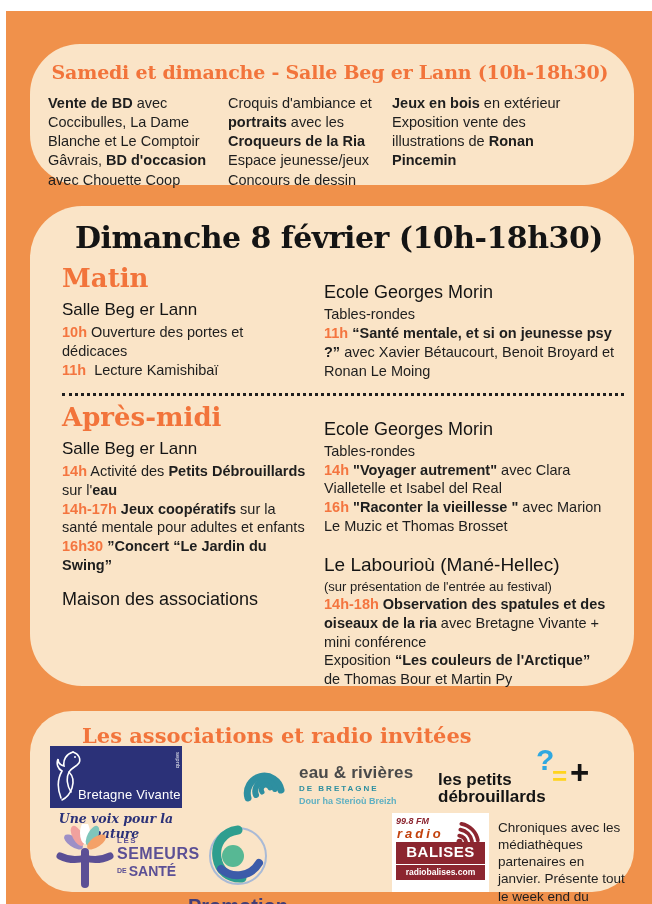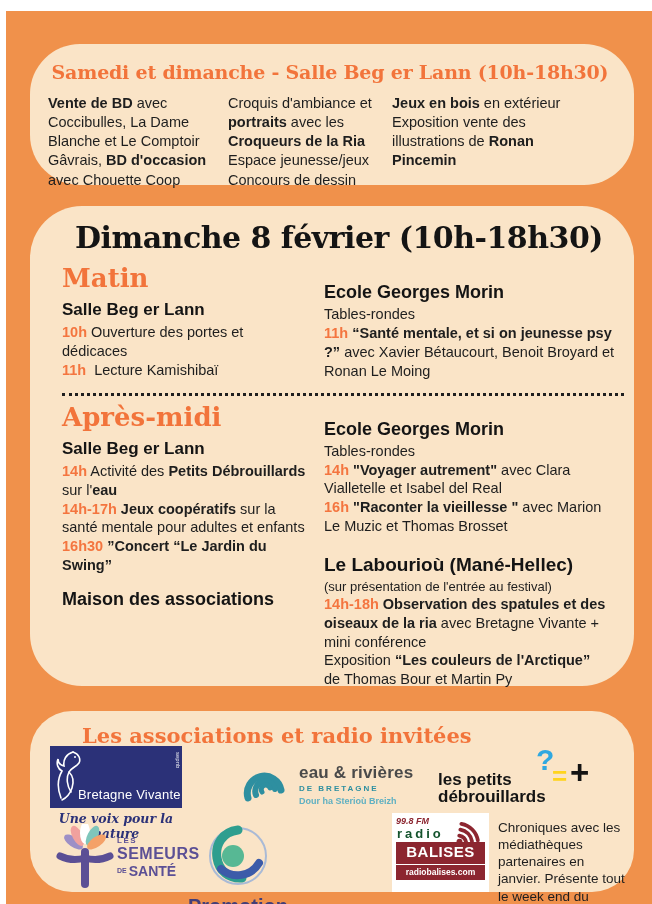--- a/index.html
+++ b/index.html
@@ -24,21 +24,21 @@
   .rb-o { color:#F4753F; font-weight:700; }
 
   .day-title { font-family:"DejaVu Serif", serif; font-weight:700; font-size:30px; color:#141414;
                text-align:center; margin:2px 10px 10px 0; letter-spacing:-0.5px; }
   .section-label { font-size:26px; line-height:1.05; margin-bottom:8px; }
   .row { display:flex; }
   .colL { width:250px; }
   .colR { width:294px; margin-left:12px; }
   .pt1 { padding-top:17px; }
   .pt2 { padding-top:15px; }
-  .block-h { font-size:17px; font-weight:700; color:#141414; margin:0 0 3px; }
+  .block-h { font-size:17px; font-weight:400; color:#141414; margin:0 0 3px; }
   .block-h.lg { font-size:18px; }
   .block-h.xl { font-size:19px; }
   .sub { font-size:14.5px; margin:1px 0 2px; }
   .sub.sm { font-size:13px; margin:0 0 1px; }
   .mt14 { margin-top:14px; } .mt18 { margin-top:18px; }
   .card2 .runs { font-size:14.5px; line-height:1.3; }
   .divider { border-top:3px dotted #1F1F1F; margin:12px 2px 8px 0; }
 
   .title3 { font-size:21px; margin:12px 0 0 32px; }
   .logo { position:absolute; }
@@ -75,21 +75,21 @@
 
   
   .ps { left:158px; top:114px; display:flex; align-items:center; gap:9px;flex-direction:column; }
   .ps-l1, .ps-l2 { font-size:20px; font-weight:800; color:#423E78; line-height:1.02; }
   .ps-l3 { font-size:14px; font-weight:700; color:#A84D97; margin-top:3px; }
 
   
   .rbx { left:362px; top:102px; width:97px; height:79px; background:#fff; padding:3px 4px 0; }
   .rb-fm { color:#8C2630; font-weight:800; font-style:italic; font-size:9px; }
   .rb-wifi { position:absolute; right:3px; top:2px; }
-  .rb-radio { color:#14532d; font-weight:800; font-size:13px; letter-spacing:3px; margin:0 0 1px 1px; }
+  .rb-radio { color:#c2410c; font-weight:800; font-size:13px; letter-spacing:3px; margin:0 0 1px 1px;font-style:italic; }
   .rb-block { background:#8C2630; color:#fff; text-align:center; }
   .rb-name { font-weight:800; font-size:15px; letter-spacing:0.5px; padding:1px 0 4px; }
   .rb-url { border-top:1px solid #fff; font-weight:700; font-size:8.5px; padding:2px 0 3px; }
   .rb-note { left:468px; top:108px; width:132px; font-size:13.5px; line-height:1.27; color:#1E1E1E; }
 </style>
 </head>
 <body>
 
 <div class="page">
   <div class="orange-bg">

